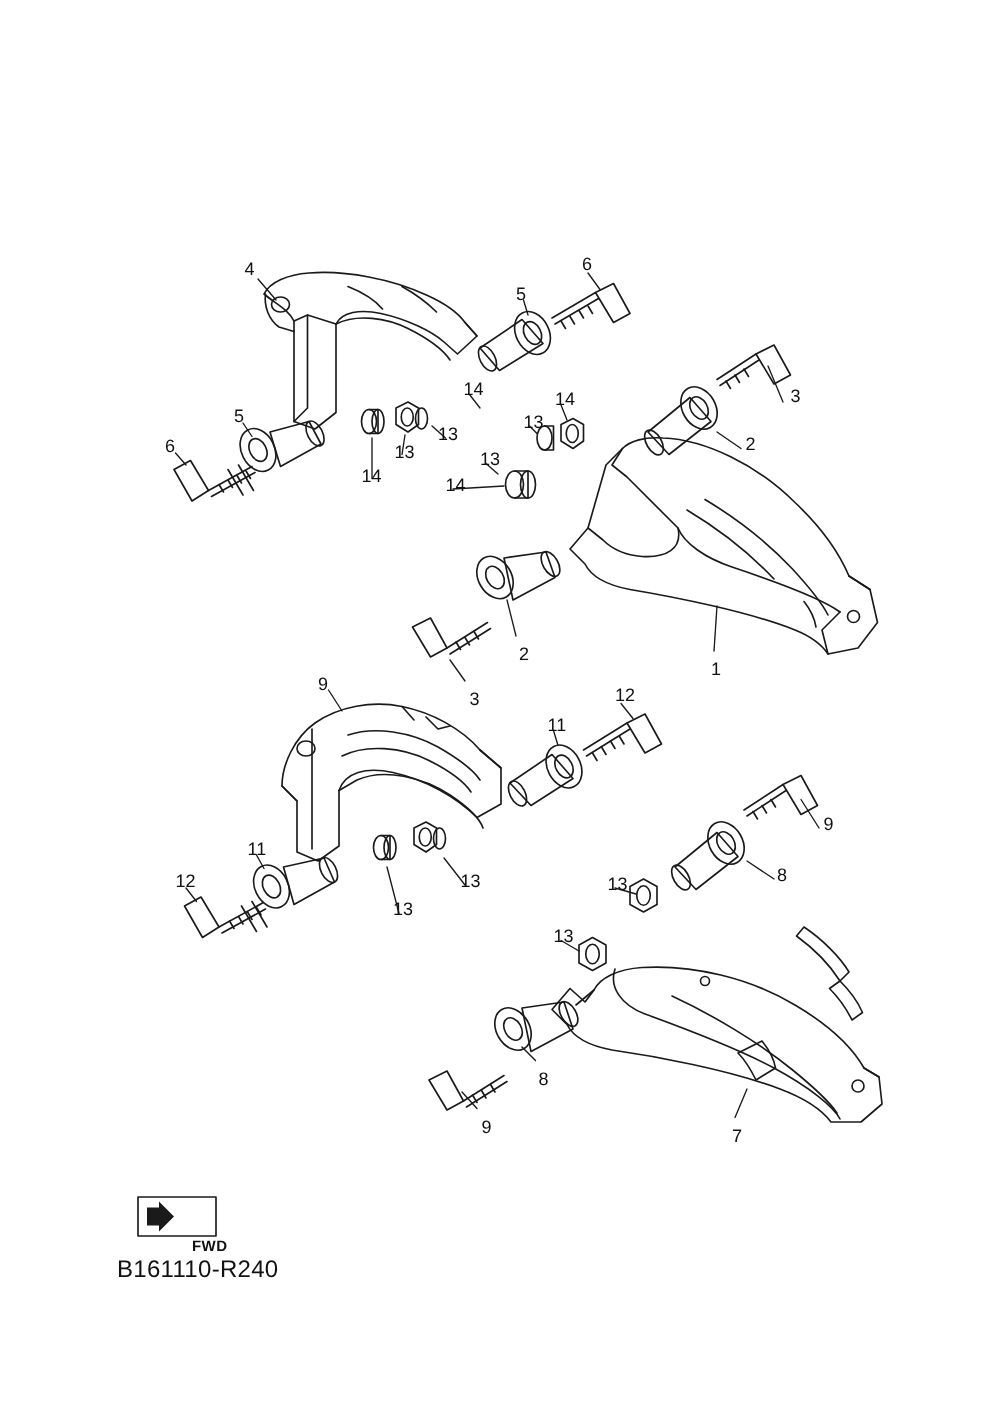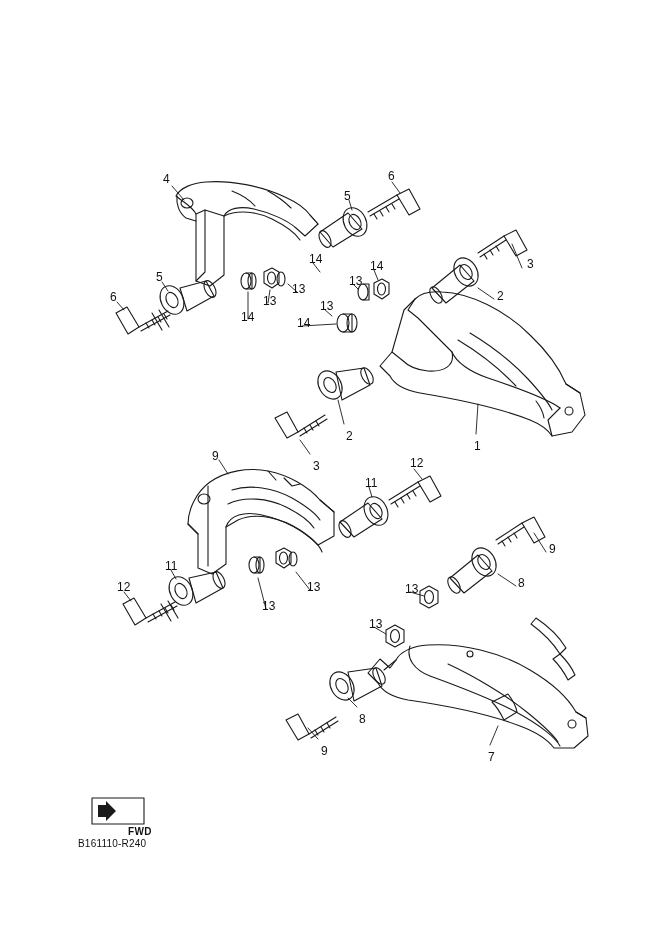--- a/index.html
+++ b/index.html
@@ -32,21 +32,21 @@
     color: #111111;
     font-family: "Liberation Sans", sans-serif;
     line-height: 1;
     white-space: nowrap;
     user-select: none;
   }
   .partcode {
     position: absolute;
     left: 78px;
     top: 838px;
-    font-size: 10px;
+    font-size: 16px;
     letter-spacing: 0.2px;
     color: #111111;
     font-family: "Liberation Sans", sans-serif;
   }
   .fwd-label {
     position: absolute;
     left: 128px;
     top: 802px;
     font-size: 10px;
     font-weight: bold;

